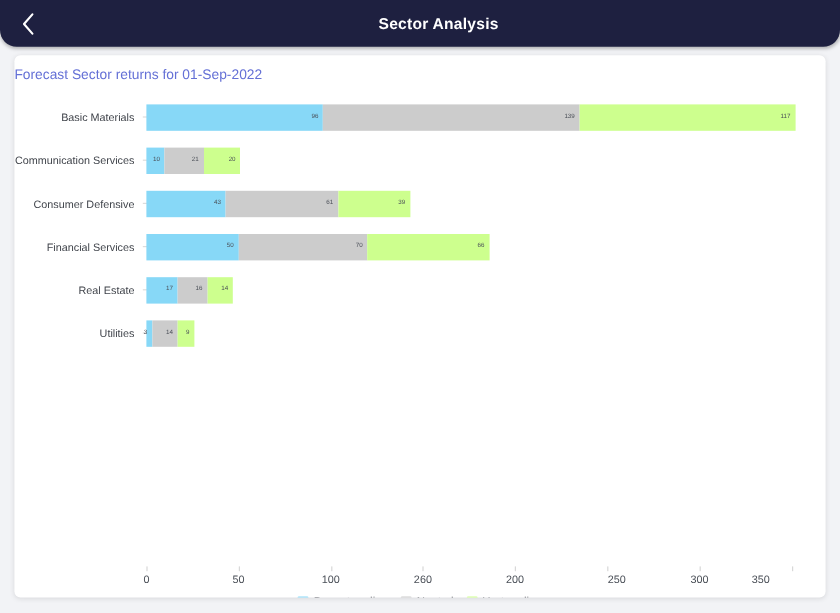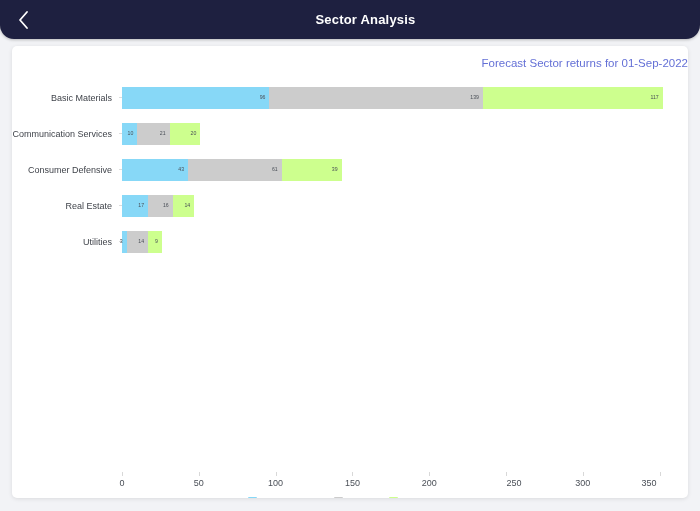--- a/index.html
+++ b/index.html
@@ -65,21 +65,21 @@
     height: 452px;
     background: #ffffff;
     border-radius: 5px;
     box-shadow: 0 1px 4px rgba(0,0,0,0.10);
     overflow: hidden;
   }
   .chart-title {
     position: absolute;
     left: 0; top: 11px;
     width: 676px;
-    text-align: right;
+    text-align: left;
     font-size: 11.5px;
     color: #6470d6;
   }
 
   
   
   .plot {
     position: absolute;
     left: 0;
     top: 34px;
@@ -258,20 +258,35 @@
             <div class="row-tick" style="top: 17px;"></div>
             <div class="bar-track">
               <div class="seg down" style="width: 66.0528px; background: rgb(135, 216, 247);">
                 <span class="seg-val">43</span>
               </div>
               <div class="seg neutral" style="width: 93.7028px; background: rgb(204, 204, 204);">
                 <span class="seg-val">61</span>
               </div>
               <div class="seg up" style="width: 59.9083px; background: rgb(205, 255, 142);">
                 <span class="seg-val">39</span>
+              </div>
+            </div>
+          </div>
+          <div class="row">
+            <div class="row-label">Financial Services</div>
+            <div class="row-tick" style="top: 17px;"></div>
+            <div class="bar-track">
+              <div class="seg down" style="width: 76.8056px; background: rgb(135, 216, 247);">
+                <span class="seg-val">50</span>
+              </div>
+              <div class="seg neutral" style="width: 107.528px; background: rgb(204, 204, 204);">
+                <span class="seg-val">70</span>
+              </div>
+              <div class="seg up" style="width: 101.383px; background: rgb(205, 255, 142);">
+                <span class="seg-val">66</span>
               </div>
             </div>
           </div>
           <div class="row">
             <div class="row-label">Real Estate</div>
             <div class="row-tick" style="top: 17px;"></div>
             <div class="bar-track">
               <div class="seg down" style="width: 26.1139px; background: rgb(135, 216, 247);">
                 <span class="seg-val">17</span>
               </div>
@@ -306,25 +321,25 @@
           <div class="tickmark" style="left: 230.417px;"></div>
           <div class="tickmark" style="left: 307.222px;"></div>
           <div class="tickmark" style="left: 384.028px;"></div>
           <div class="tickmark" style="left: 460.833px;"></div>
           <div class="tickmark" style="left: 537.639px;"></div>
         </div>
       <div class="axis" id="axis">
           <div class="axis-label" style="left: 0px;">0</div>
           <div class="axis-label" style="left: 76.8056px;">50</div>
           <div class="axis-label" style="left: 153.611px;">100</div>
-          <div class="axis-label" style="left: 230.417px;">150</div>
+          <div class="axis-label" style="left: 230.417px;">260</div>
           <div class="axis-label" style="left: 307.222px;">200</div>
           <div class="axis-label" style="left: 392px;">250</div>
           <div class="axis-label" style="left: 460.833px; text-align: right;">300</div>
-          <div class="axis-label" style="left: 527px;">350</div>
+          <div class="axis-label" style="left: 512px;">350</div>
         </div>
       <div class="legend" id="legend">
           <div class="legend-item">
             <span class="legend-swatch" style="background: rgb(135, 216, 247);"></span>
             <span class="legend-text">Down-trending</span>
           </div>
           <div class="legend-item">
             <span class="legend-swatch" style="background: rgb(204, 204, 204);"></span>
             <span class="legend-text">Neutral</span>
           </div>

